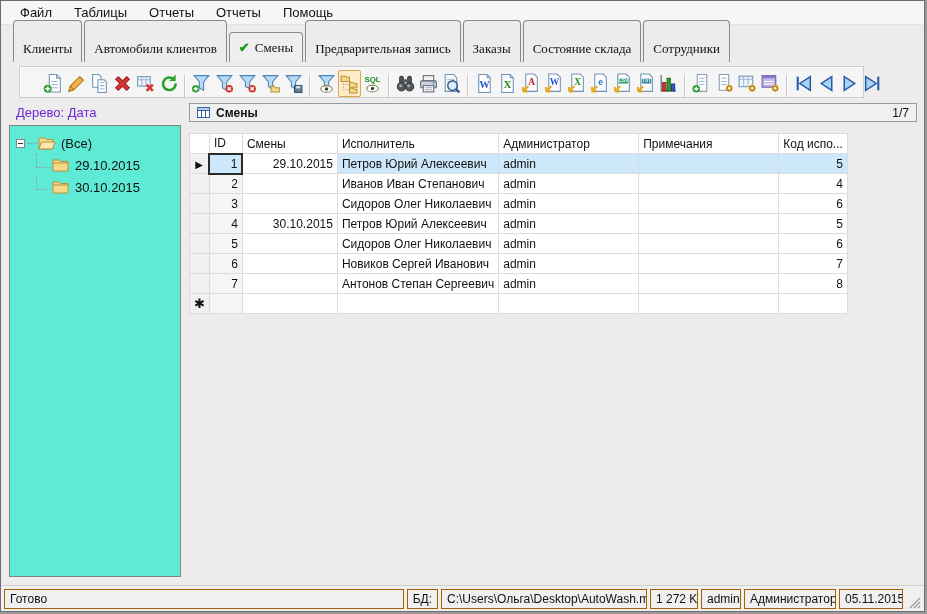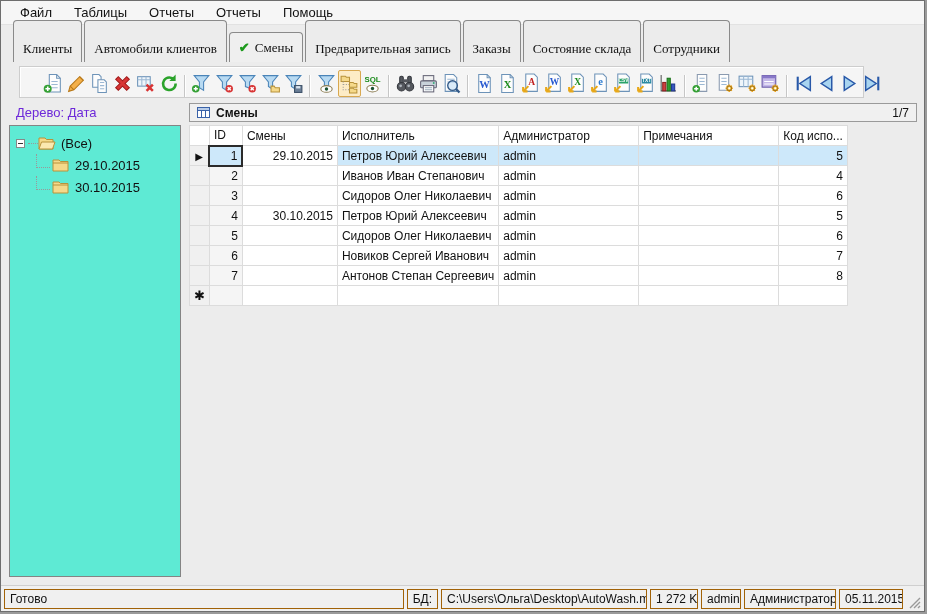--- a/index.html
+++ b/index.html
@@ -45,21 +45,21 @@
   .elbow { width:14px; height:14px; border-left:1px dotted #999; border-bottom:1px dotted #999; margin:-8px 2px 0 0; flex:0 0 auto; }
   .folder-ic { width:18px; height:15px; margin-right:5px; flex:0 0 auto; }
   .tree-text { color:#111; }
 
   .mainpane { flex:1; display:flex; flex-direction:column; min-width:0; }
   .panel-header { height:19px; border:1px solid #9a9a9a; background:#f0f0f0; display:flex; align-items:center; gap:6px; padding:0 7px; font-size:12px; flex:0 0 auto; }
   .panel-title { font-weight:bold; color:#111; }
   .panel-counter { margin-left:auto; color:#111; }
   .grid-ic { width:13px; height:11px; }
 
-  .grid-area { margin-top:3px; }
+  .grid-area { margin-top:11px; }
   table.grid { border-collapse:collapse; table-layout:fixed; background:#fff; border:1px solid #979797; font-size:12px; }
   table.grid th, table.grid td { border:1px solid #dcdcdc; height:20px; padding:0 4px; overflow:hidden; white-space:nowrap; font-weight:normal; color:#111; }
   table.grid thead th { background:#fff; text-align:left; }
   th.c-id { text-align:center; }
   th.c-date { color:#c00000; text-align:right; }
   td.selcol { background:#f0f0f0; text-align:center; padding:0; color:#111; }
   td.idcell { background:#f5f5f5; color:#9b9b9b; text-align:right; }
   td.idcell.cur { background:#cde8fa; color:#111; border:2px solid #2b2b2b; }
   td.datecell { text-align:right; }
   td.codecell { text-align:right; }

